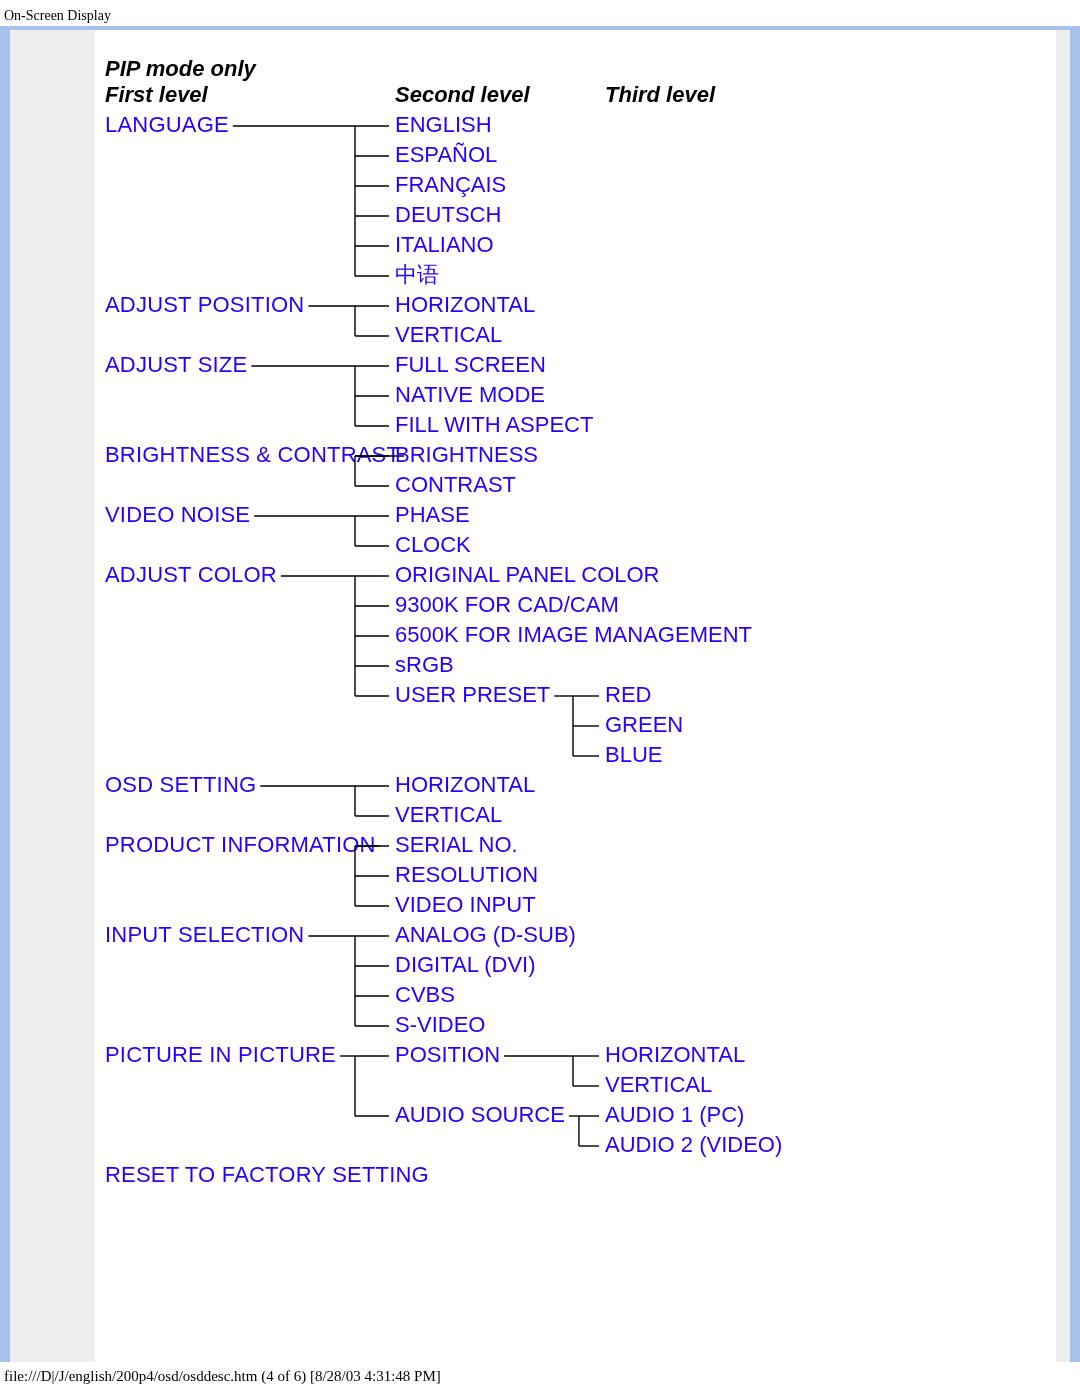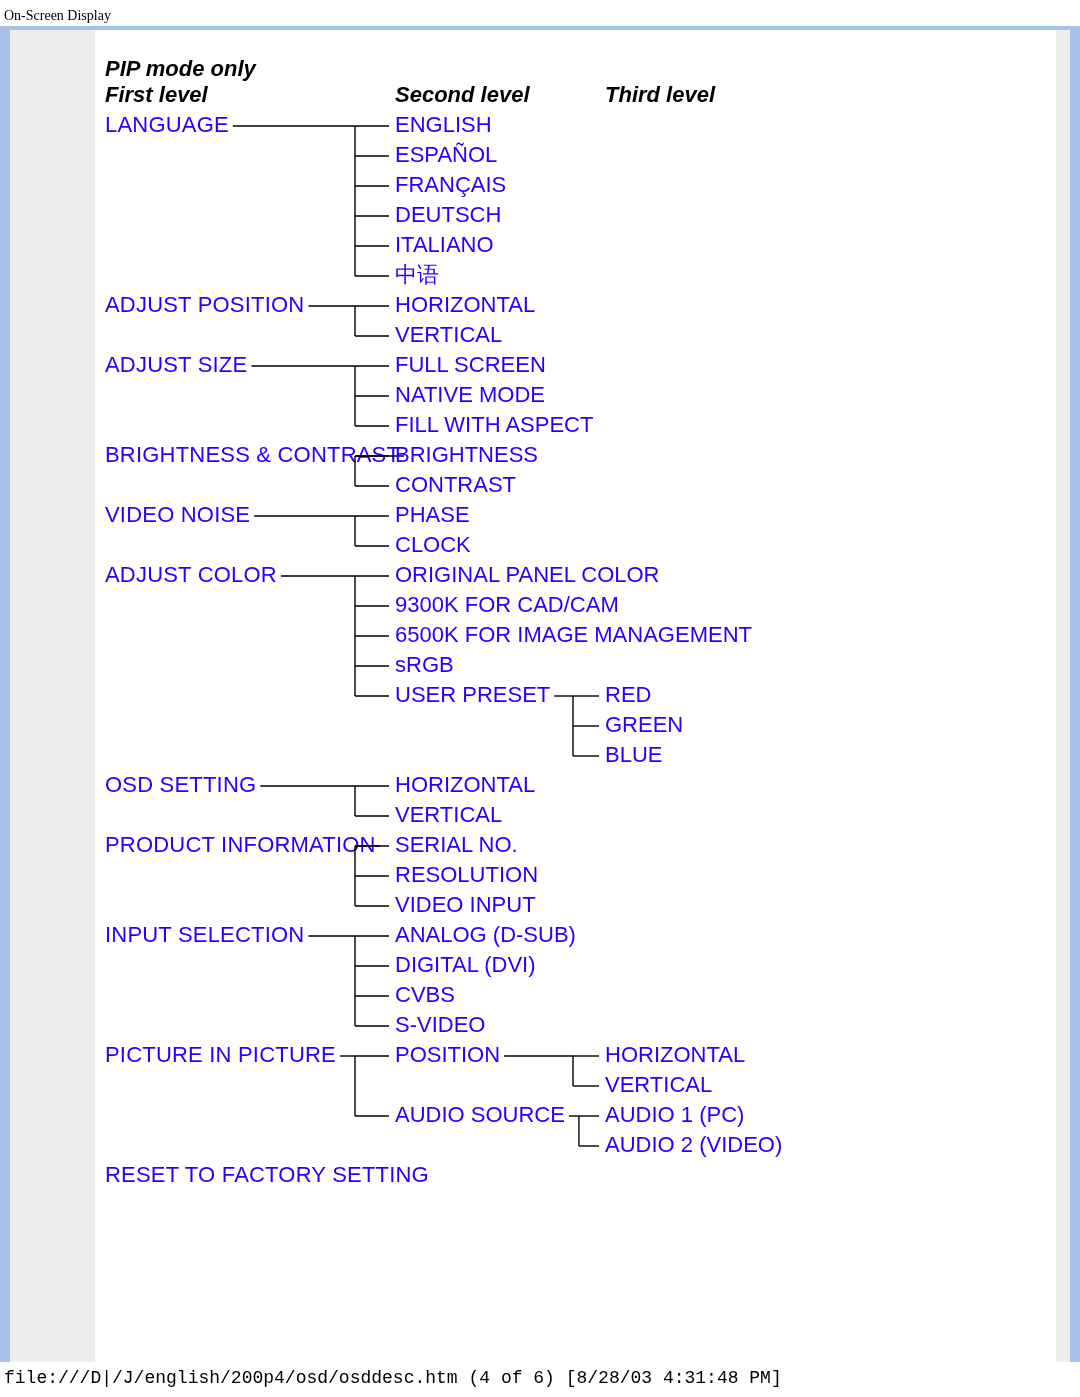--- a/index.html
+++ b/index.html
@@ -58,22 +58,22 @@
     font-weight: 500;
     font-size: 22px;
     fill: #2300ff;
   }
   .conn {
     stroke: #000;
     stroke-width: 1.4;
     fill: none;
   }
   #footer-path {
-    font-family: Liberation Mono, monospace;
-    font-size: 18px;
+    font-family: Liberation Serif, serif;
+    font-size: 15px;
     padding: 6px 4px 4px 4px;
   }
 </style>
 </head>
 <body>
 
 <div id="page-title">On-Screen Display</div>
 
 <div id="outer-blue">
   <div id="gray-band">

